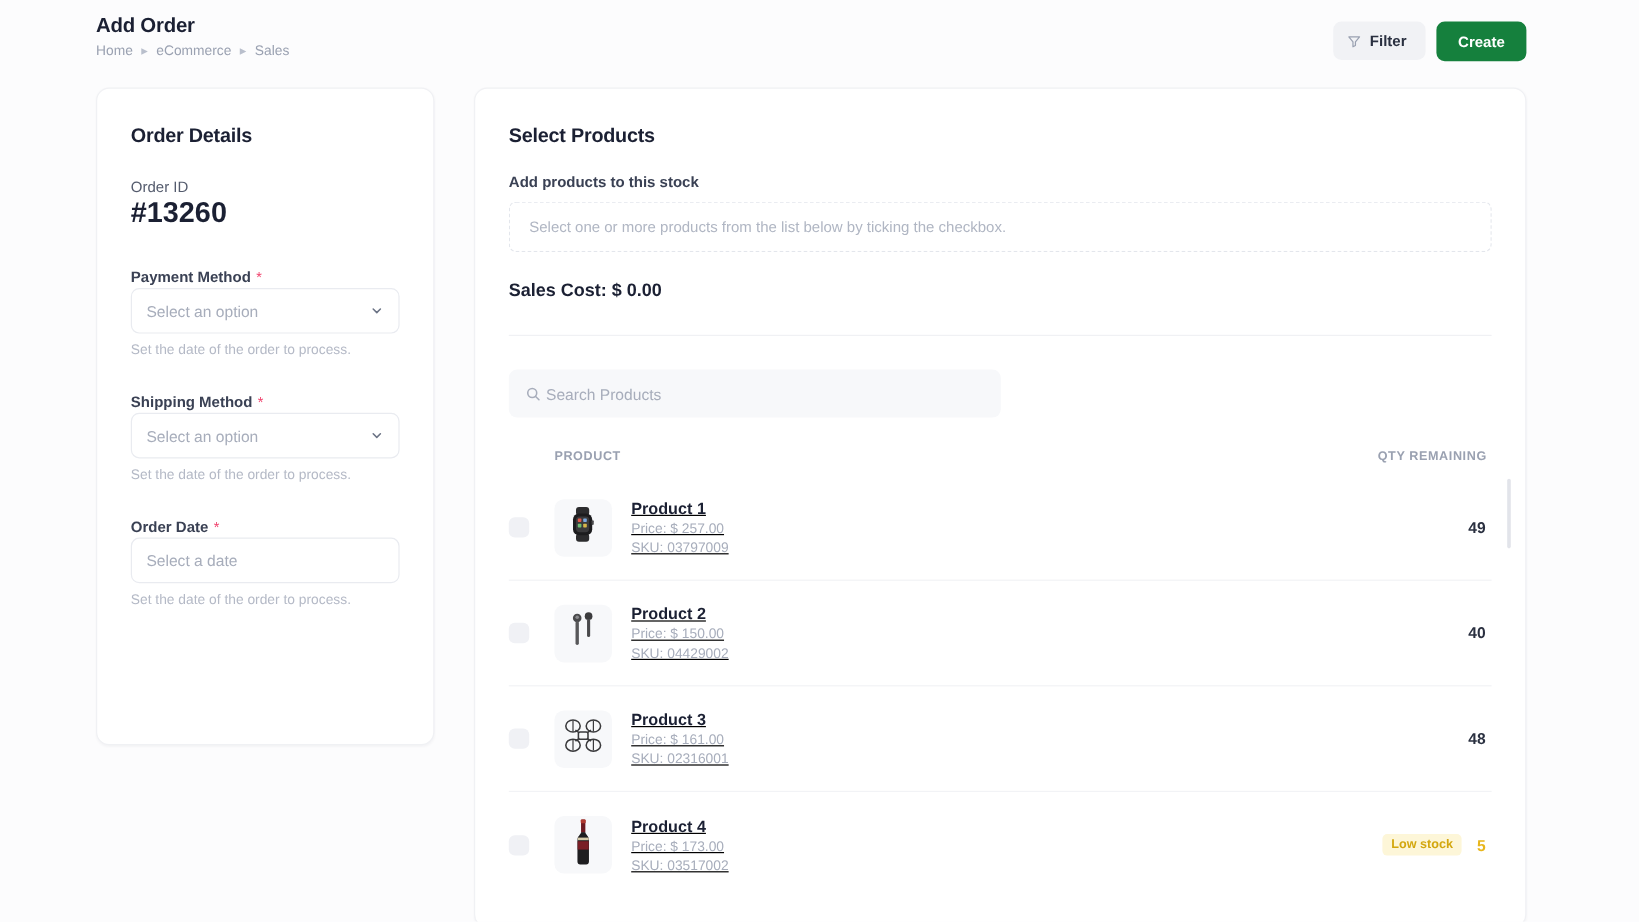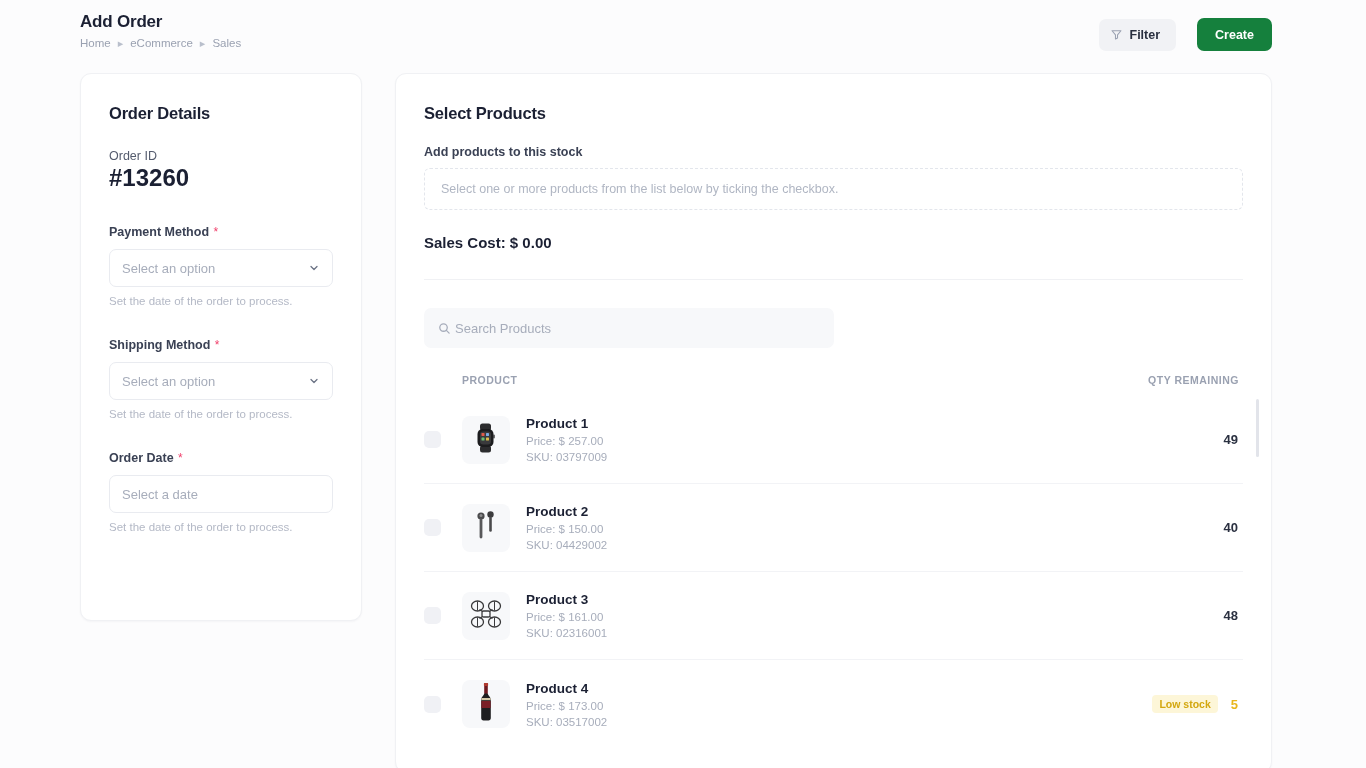--- a/index.html
+++ b/index.html
@@ -20,21 +20,21 @@
     font-size: 17px; font-weight: bold; color: #1b2033; letter-spacing: -0.2px;
   }
   .breadcrumb {
     margin-top: 5px; font-size: 11.5px; color: #9aa1b1;
     display: flex; align-items: center; gap: 7px;
   }
   .crumb-sep { color: #b9bfcc; font-size: 11px; line-height: 1; }
 
   .top-actions {
     position: absolute; right: 94px; top: 18px;
-    display: flex; align-items: center; gap: 21px;
+    display: flex; align-items: flex-start; gap: 9px;
   }
   .btn-filter {
     height: 32px; padding: 0 16px 0 12px; border-radius: 7px;
     background: #f1f2f5; color: #2a3040; border: none;
     font-size: 12.5px; font-weight: bold; font-family: inherit;
     display: flex; align-items: center; gap: 8px; cursor: pointer;
   }
   .btn-create {
     height: 33px; padding: 0 18px; border-radius: 7px;
     background: #15803d; color: #ffffff; border: none;
@@ -65,21 +65,21 @@
   
   .field-label {
     font-size: 12.5px; color: #3a4154; font-weight: bold;
   }
   .label-light { font-size: 12.5px; color: #545b6d; font-weight: normal; }
   .req { color: #f0416c; font-size: 12px; }
   .order-id-value {
     font-size: 24px; font-weight: bold; color: #1b2033; margin-top: 1px;
   }
   .select-box {
-    margin-top: 9px; height: 38px; width: 100%;
+    height: 38px; width: 100%;
     border: 1px solid #e9ebf0; border-radius: 7px;
     background: #ffffff; display: flex; align-items: center;
     padding: 0 12px; justify-content: space-between; cursor: pointer;
   }
   .select-text { font-size: 13px; color: #a7adbb; }
   .chev { width: 12px; height: 12px; display: block; }
   .helper {
     margin-top: 8px; font-size: 11.5px; color: #b4b9c6;
   }
   .field-group { margin-top: 22px; }
@@ -128,21 +128,21 @@
   .prow:last-child { border-bottom: none; }
   .cbox {
     width: 17px; height: 17px; border-radius: 5px;
     background: #f0f1f5; flex: none; margin-right: 21px; cursor: pointer;
   }
   .thumb {
     width: 48px; height: 48px; border-radius: 8px; background: #f7f8fa;
     flex: none; margin-right: 16px;
     display: flex; align-items: center; justify-content: center;
   }
-  .pinfo { flex: 1; }
+  .pinfo { flex: 1; text-decoration: underline; }
   .pname { font-size: 13.5px; font-weight: bold; color: #1b2033; }
   .pmeta { margin-top: 4px; font-size: 11.5px; color: #a7adbb; }
   .pqty-cell {
     width: 150px; display: flex; align-items: center;
     justify-content: flex-end; gap: 13px; padding-right: 5px;
   }
   .qty { font-size: 13px; font-weight: bold; color: #2a3040; }
   .qty-low { color: #e8b61c; }
   .badge-low {
     background: #fdf6d8; color: #d3a70f; font-size: 10.5px; font-weight: bold;

